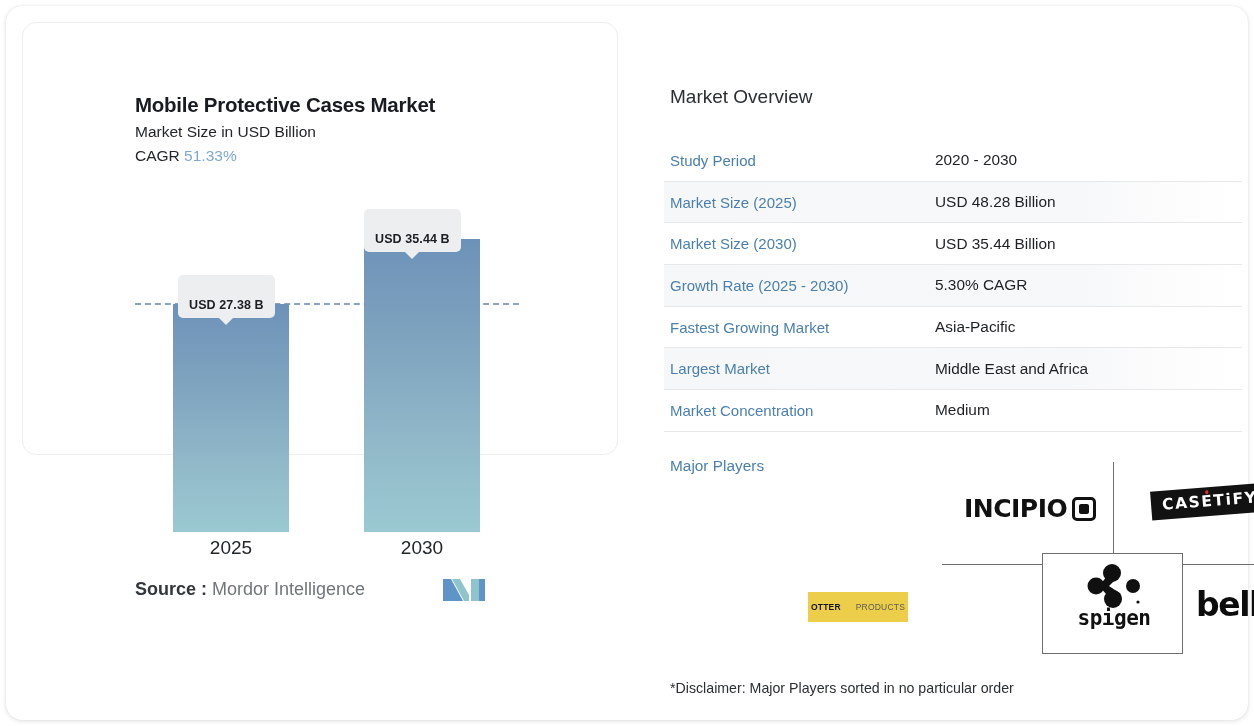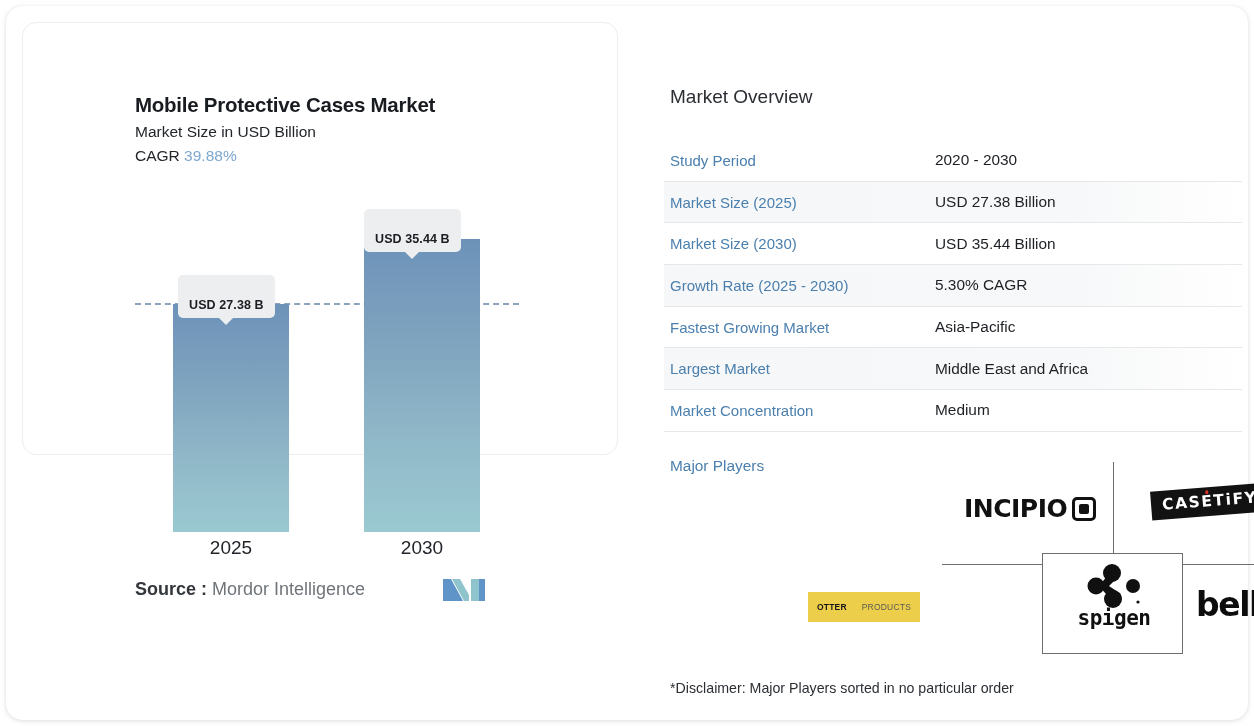--- a/index.html
+++ b/index.html
@@ -207,21 +207,21 @@
   #casetify-dot {
     position: absolute; left: 54.5px; top: 3px;
     width: 3.5px; height: 3.5px; border-radius: 50%;
     background: #d93025;
   }
 
   
   #logo-otter {
     left: 12px; top: 140px;
     background: #ecce4a;
-    width: 112px; height: 30px;
+    width: 100px; height: 30px;
     display: flex; align-items: center; justify-content: center;
   }
   #otter-strong { font-size: 8.5px; font-weight: bold; color: #151515; letter-spacing: 0.2px; }
   #otter-rest   { font-size: 8.5px; color: #5b5b57; letter-spacing: 0.2px; margin-left: 3px; padding-left: 12px; }
 
   
   #logo-spigen { left: 268px; top: 112px; width: 100px; text-align: center; }
   #spigen-mark { position: relative; width: 70px; height: 46px; margin: 0 auto; }
   #spigen-text {
     font-family: "DejaVu Sans Mono", monospace;
@@ -248,21 +248,21 @@
 <body>
 
 <div id="page-card">
 
   <div id="chart-card">
 
     <div id="chart-title">Mobile Protective Cases Market</div>
     <div id="chart-subtitle">Market Size in USD Billion</div>
     <div id="chart-cagr-row">
       <span>CAGR</span>
-      <span id="chart-cagr-value">39.88%</span>
+      <span id="chart-cagr-value">51.33%</span>
     </div>
 
     <div id="plot">
 
       <div id="dashed-line"></div>
 
       <div class="bar" id="bar-2025"></div>
       <div class="bar" id="bar-2030"></div>
 
       <div class="value-badge" id="badge-2025">USD 27.38 B</div>
@@ -291,21 +291,21 @@
 
     <div id="overview-title">Market Overview</div>
 
     <div id="overview-table">
       <div class="ov-row">
         <div class="ov-key">Study Period</div>
         <div class="ov-val">2020 - 2030</div>
       </div>
       <div class="ov-row shaded">
         <div class="ov-key">Market Size (2025)</div>
-        <div class="ov-val">USD 27.38 Billion</div>
+        <div class="ov-val">USD 48.28 Billion</div>
       </div>
       <div class="ov-row">
         <div class="ov-key">Market Size (2030)</div>
         <div class="ov-val">USD 35.44 Billion</div>
       </div>
       <div class="ov-row shaded">
         <div class="ov-key">Growth Rate (2025 - 2030)</div>
         <div class="ov-val">5.30% CAGR</div>
       </div>
       <div class="ov-row">

